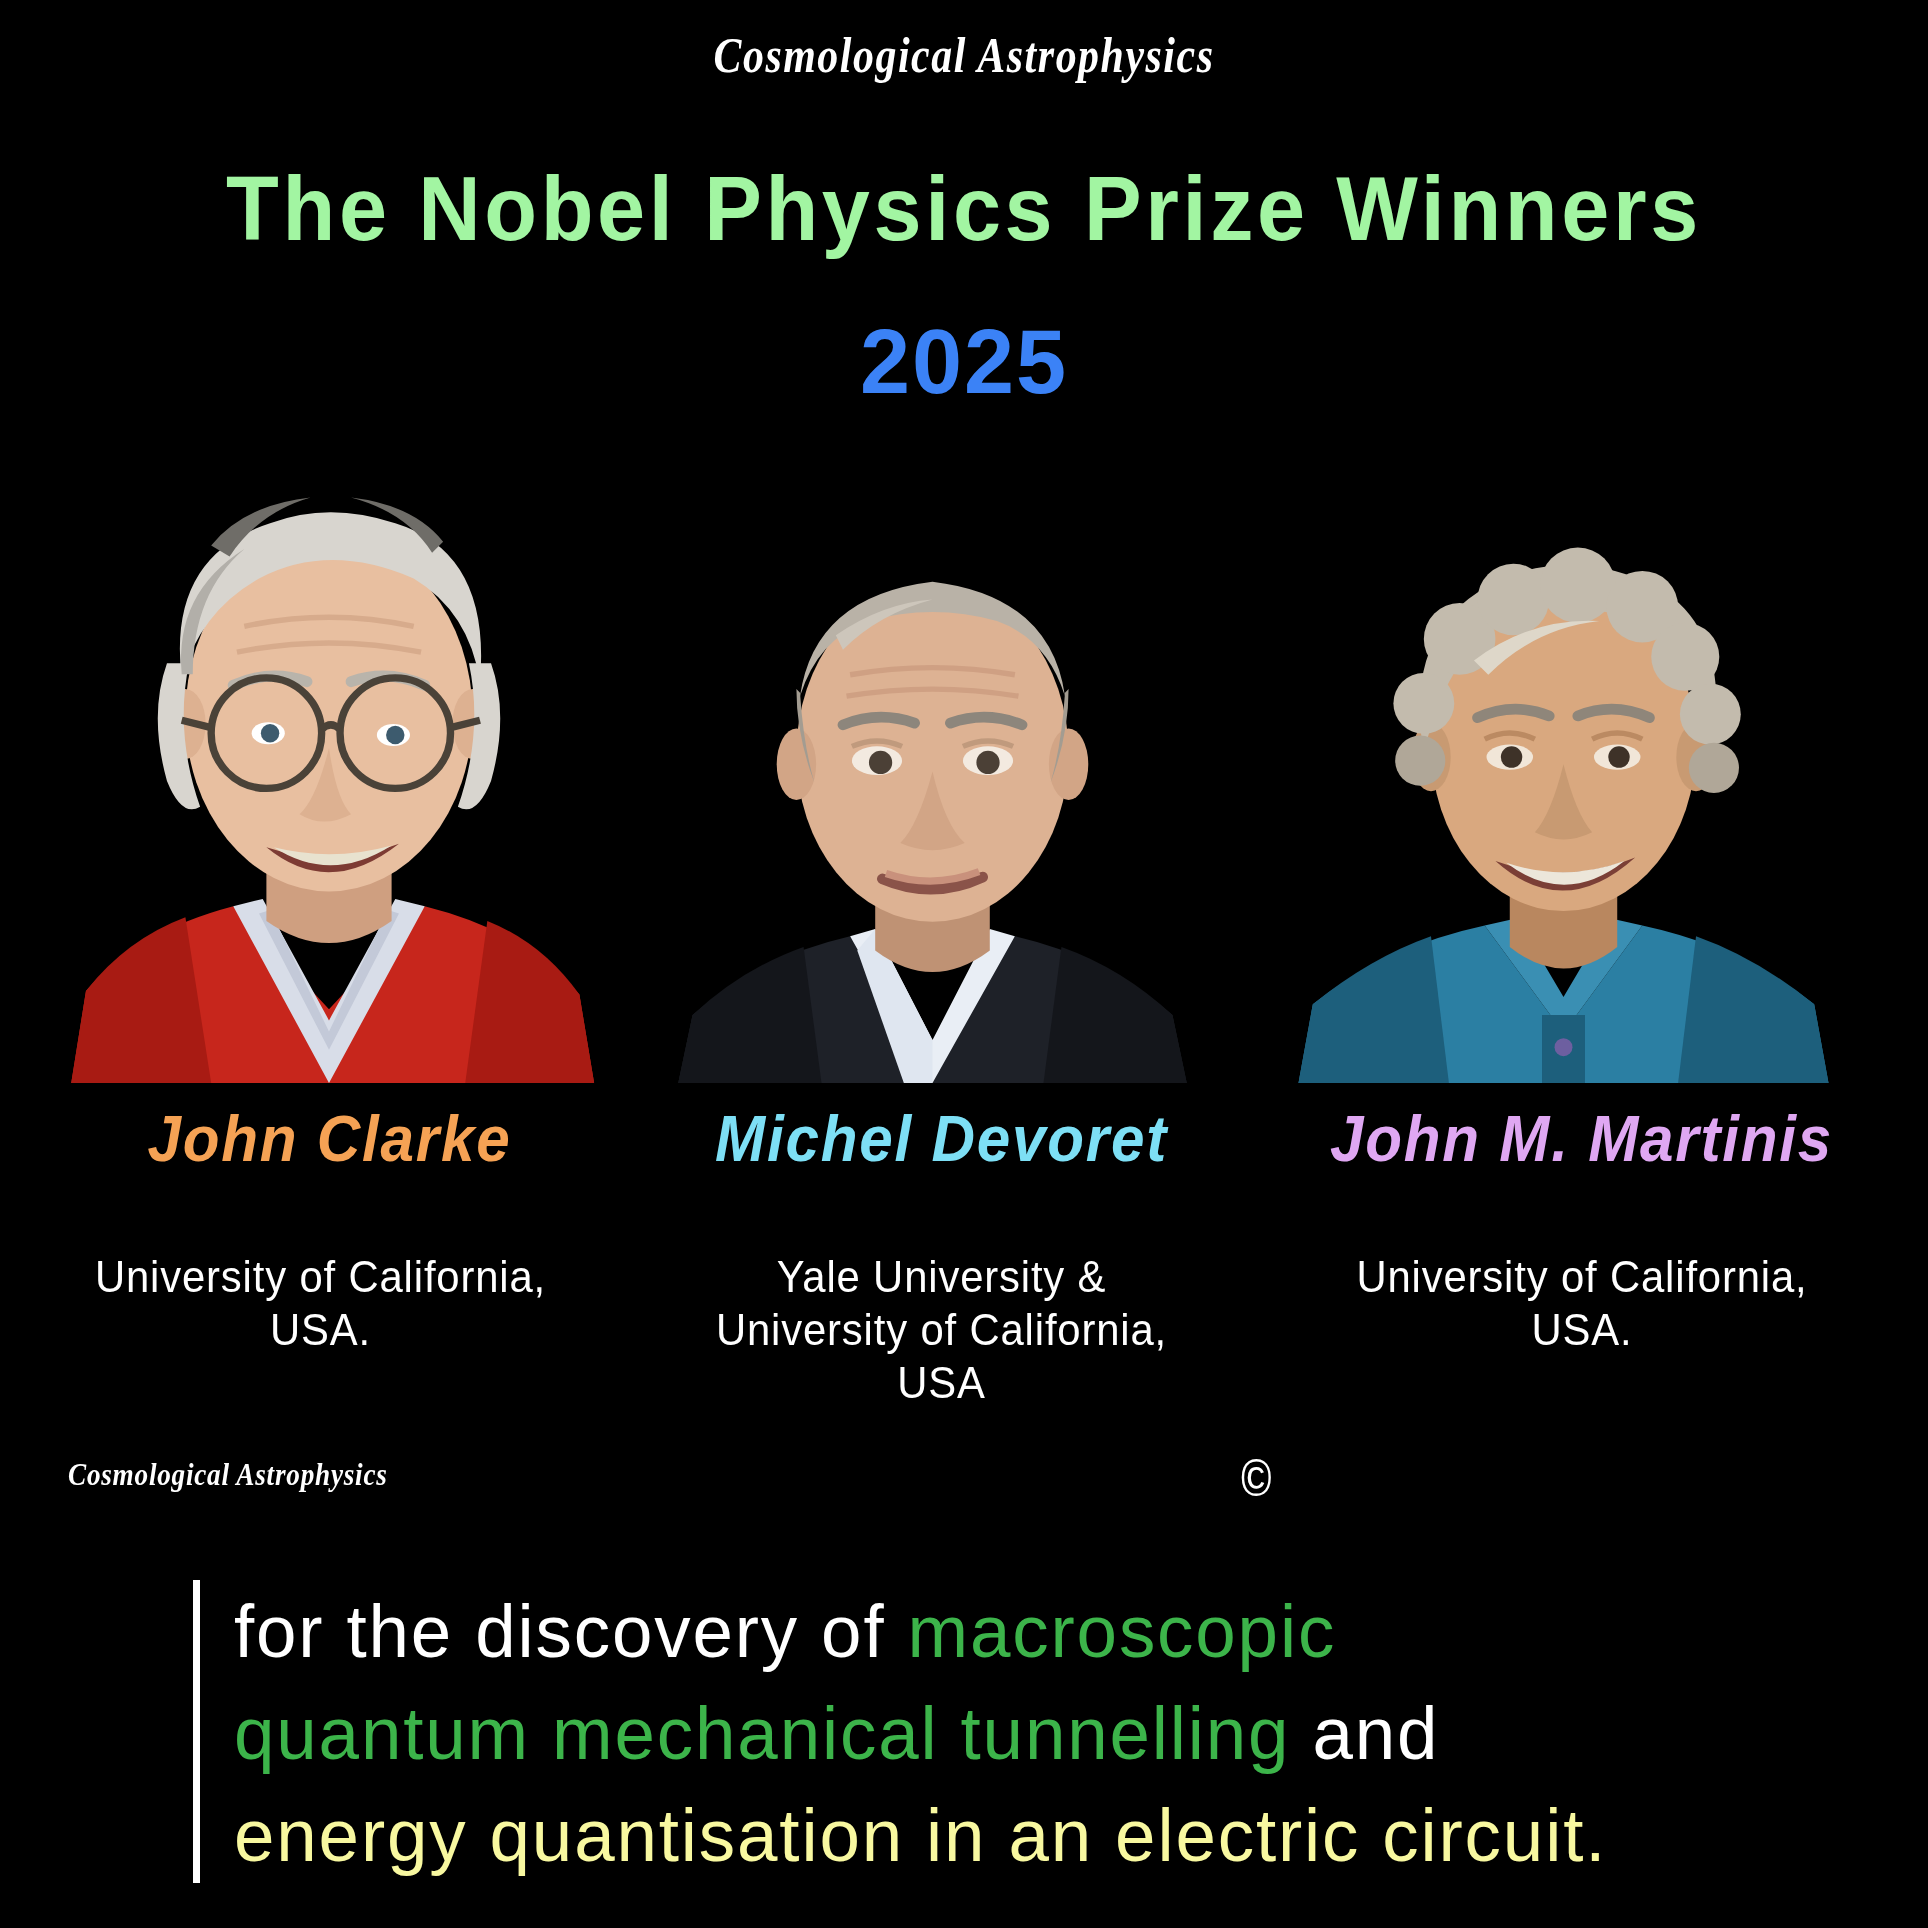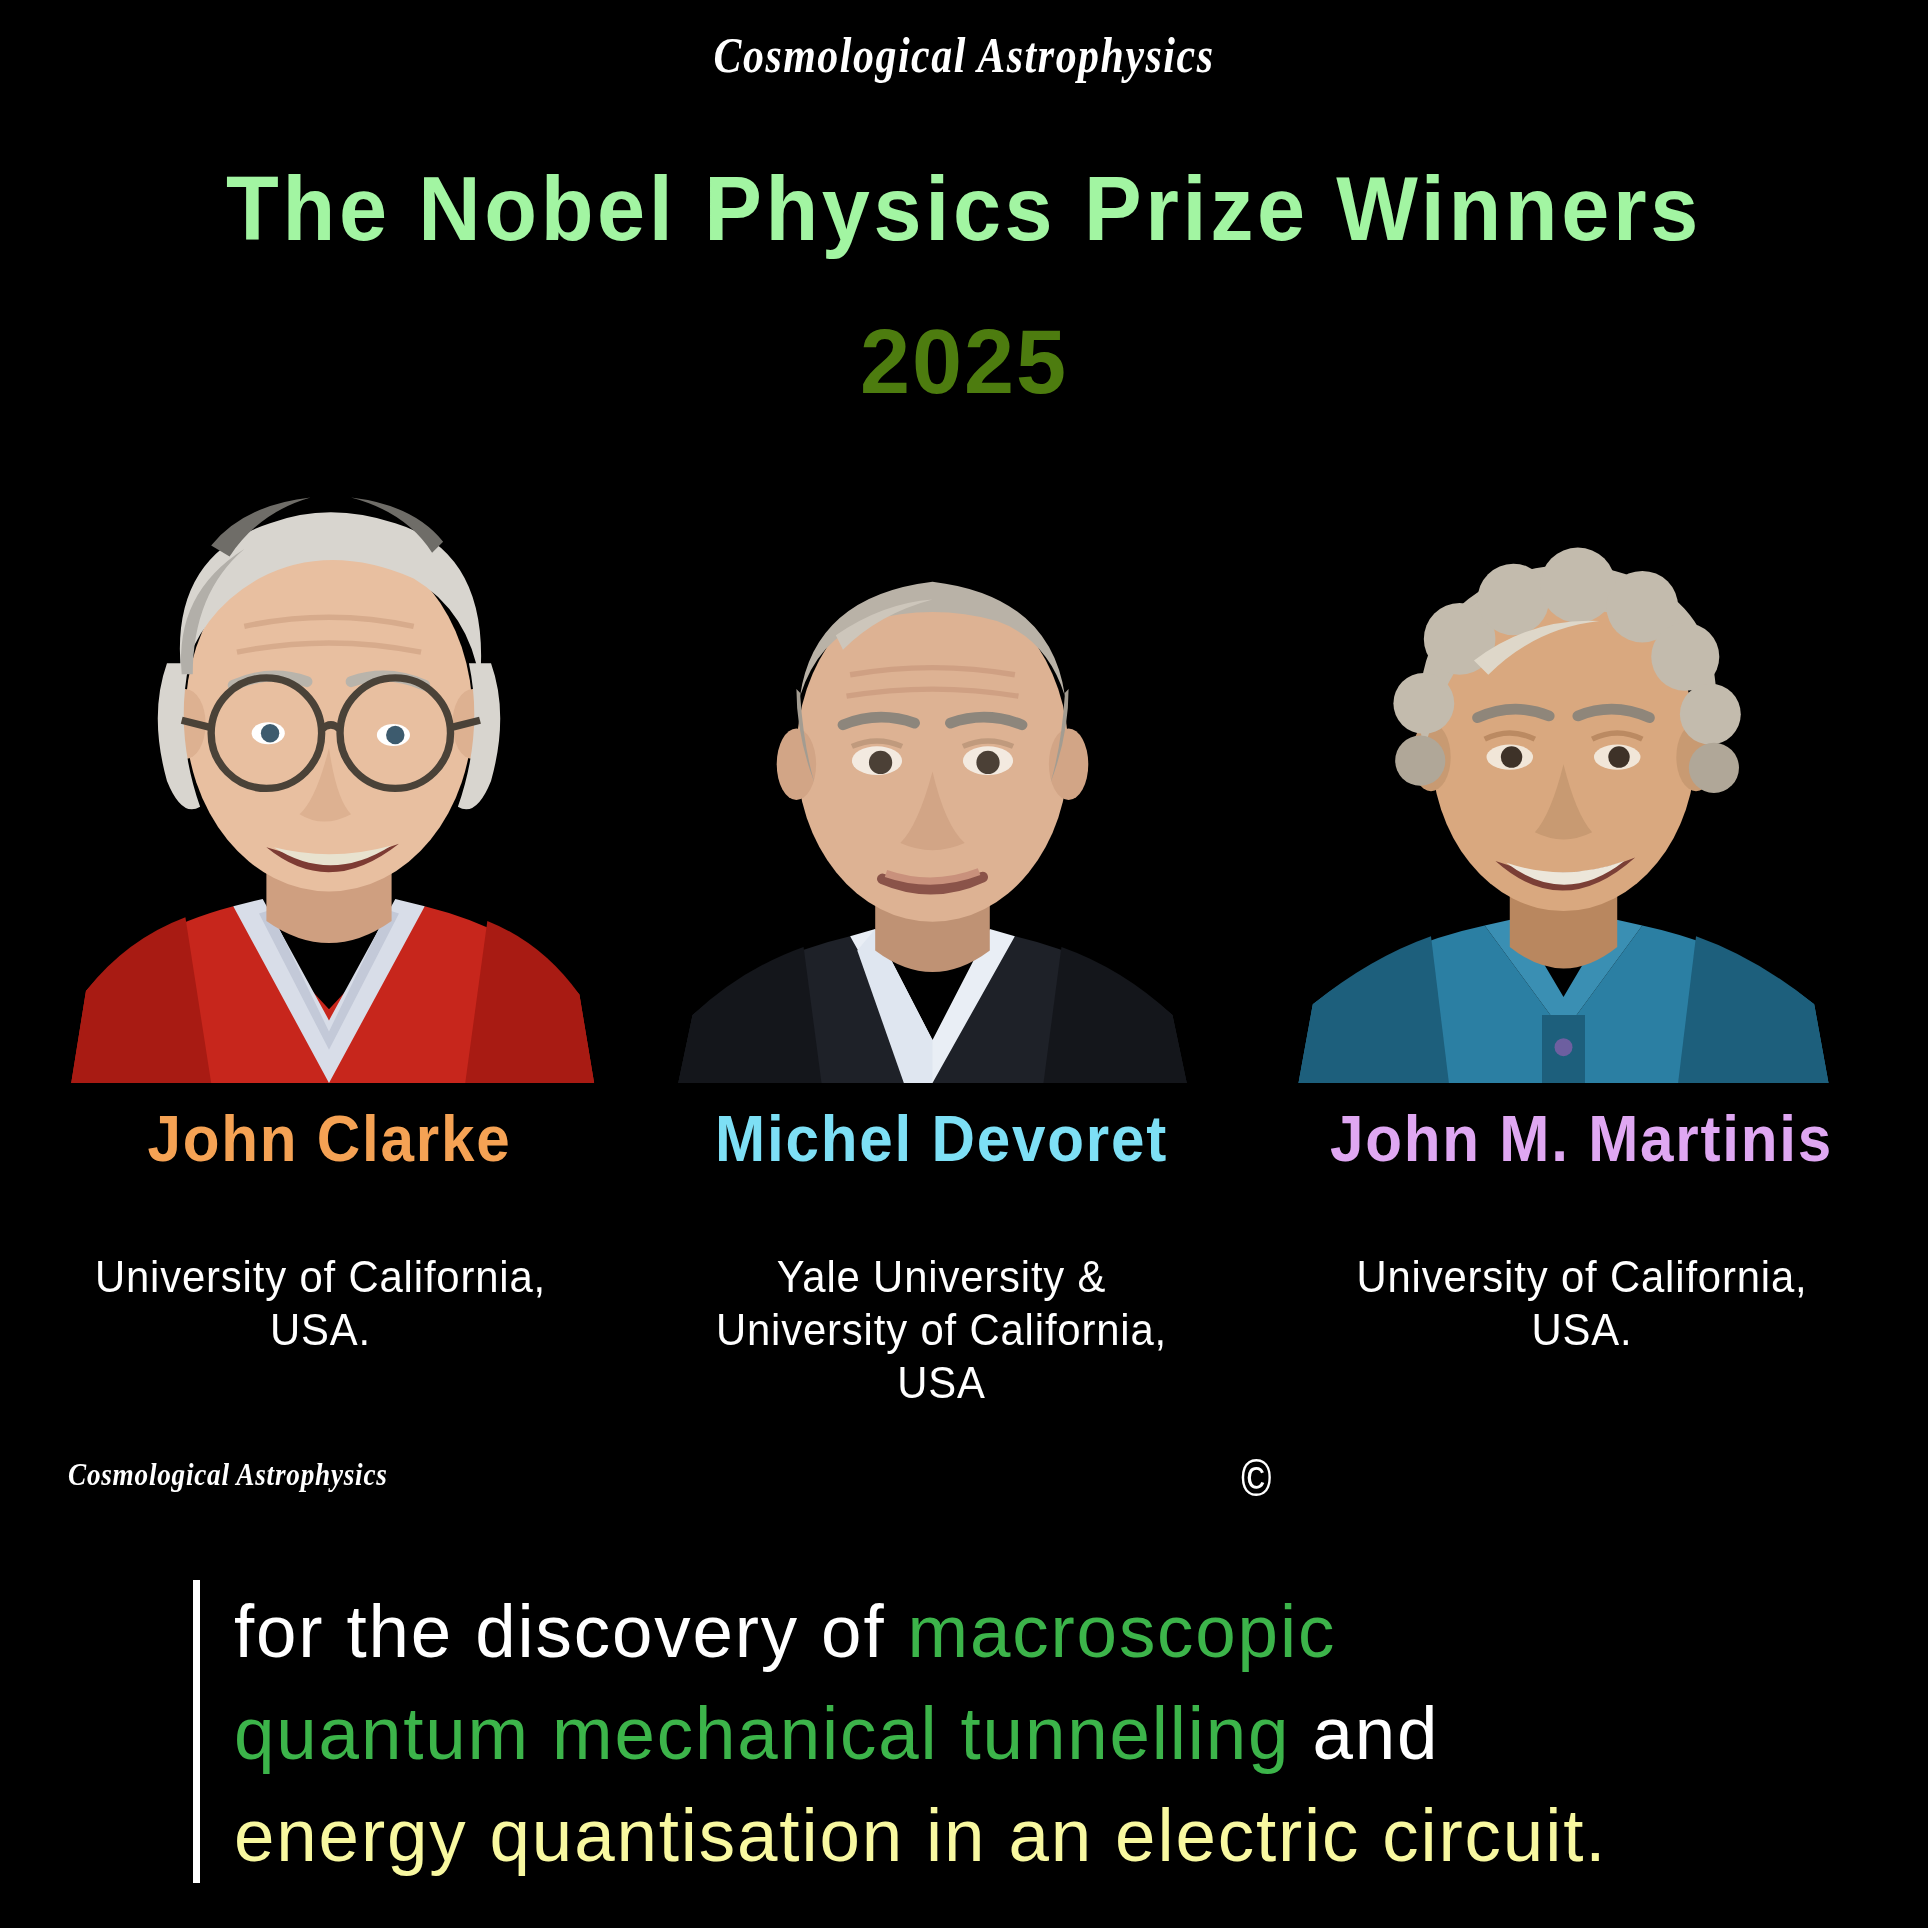--- a/index.html
+++ b/index.html
@@ -44,21 +44,21 @@
     transform: scaleX(0.96);
     white-space: nowrap;
   }
 
   .main-year {
     position: absolute;
     top: 311px;
     left: 0;
     width: 1928px;
     text-align: center;
-    color: #4d7c0f;
+    color: #3b82f6;
     font-weight: bold;
     font-size: 90px;
     letter-spacing: 1.9px;
   }
 
   
   .photo-row {
     position: absolute;
     top: 443px;
     left: 0;
@@ -72,21 +72,21 @@
     background: #000000;
   }
   .p1 { left: 52px;   width: 554px; height: 626px; }
   .p2 { left: 643px;  width: 579px; height: 573px; }
   .p3 { left: 1234px; width: 659px; height: 573px; }
 
   .portrait { position: absolute; inset: 0; }
   .portrait svg { display: block; width: 100%; height: 100%; }
 
   
-  .names { position: absolute; top: 1102px; left: 0; width: 1628px; height: 113px; }
+  .names { position: absolute; top: 1102px; left: 0; width: 1628px; height: 113px; font-style: italic; }
   .name {
     position: absolute;
     top: 0;
     text-align: center;
     font-weight: bold;
     font-size: 64px;
     letter-spacing: 1.9px;
     white-space: nowrap;
     transform: scaleX(0.94);
   }

